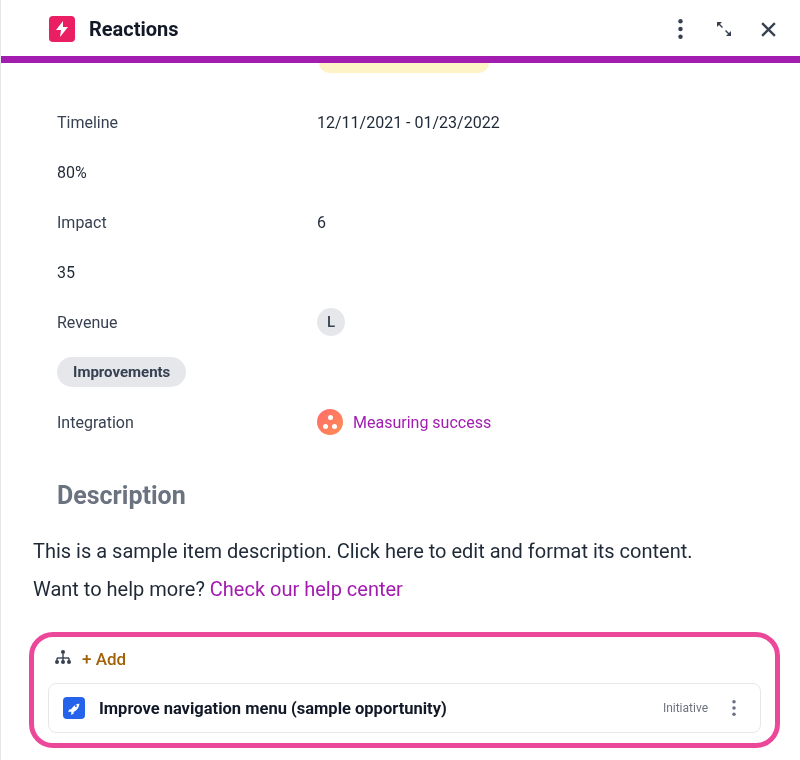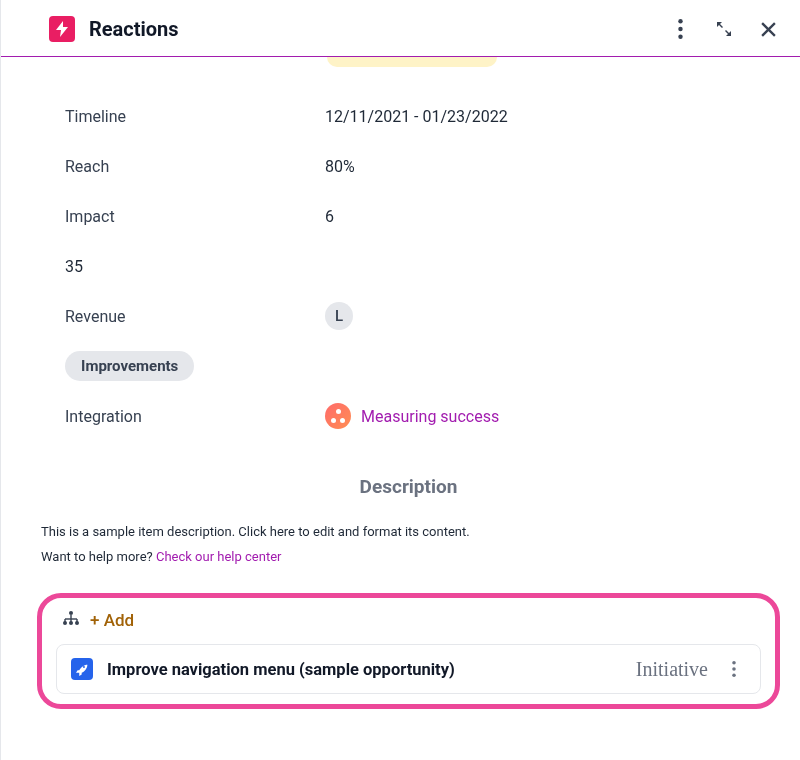--- a/index.html
+++ b/index.html
@@ -15,21 +15,21 @@
     width: 100%;
     height: 100%;
     border-left: 1px solid #e5e7eb;
     display: flex;
     flex-direction: column;
   }
   .header {
     display: flex;
     align-items: center;
     padding: 16px 20px 14px 48px;
-    border-bottom: 1px solid #a21caf;
+    border-bottom: 7px solid #a21caf;
   }
   .header-icon {
     width: 26px;
     height: 26px;
     background: #e91e63;
     border-radius: 4px;
     display: flex;
     align-items: center;
     justify-content: center;
     margin-right: 14px;
@@ -51,21 +51,21 @@
     height: 24px;
     display: flex;
     align-items: center;
     justify-content: center;
     cursor: pointer;
     color: #374151;
   }
   .content {
     flex: 1;
     overflow-y: auto;
-    padding: 0 0 20px 16px;
+    padding: 0 0 20px 8px;
   }
   .yellow-pill-fragment {
     margin: 0 0 6px 310px;
     width: 170px;
     height: 10px;
     background: #fef3c7;
     border-radius: 0 0 12px 12px;
   }
   .fields {
     padding: 18px 48px 0 48px;
@@ -131,28 +131,27 @@
   }
   .integration-dots span:nth-child(1){ top:0; left:4.5px;}
   .integration-dots span:nth-child(2){ bottom:0; left:0;}
   .integration-dots span:nth-child(3){ bottom:0; right:0;}
   .link {
     color: #a21caf;
     cursor: pointer;
   }
   .section-heading {
     padding: 34px 48px 0 48px;
-    font-size: 19px;
+    font-size: 25px;
     font-weight: 700;
     color: #6b7280;
-    text-align: center;
   }
   .description-body {
     padding: 22px 24px 0 24px;
-    font-size: 13px;
+    font-size: 20px;
     line-height: 1.9;
     color: #1f2937;
   }
   .initiatives-wrap {
     margin: 24px 20px 0 20px;
     border: 5px solid #ec4899;
     border-radius: 24px;
     padding: 12px 14px 10px 14px;
     position: relative;
   }
@@ -196,23 +195,22 @@
     justify-content: center;
   }
   .init-icon svg { fill:#fff; }
   .init-title {
     flex: 1;
     font-size: 16.5px;
     font-weight: 700;
     color: #111827;
   }
   .init-type {
-    font-size: 20px;
+    font-size: 12px;
     color: #6b7280;
-    font-family: Liberation Serif, serif;
   }
 </style>
 </head>
 <body>
 
 <div class="panel">
 
   <div class="header">
     <div class="header-icon">
       <svg width="14" height="16" viewBox="0 0 14 16">
@@ -246,21 +244,20 @@
     <div class="yellow-pill-fragment"></div>
 
     <div class="fields">
 
       <div class="field-row">
         <div class="field-label">Timeline</div>
         <div class="field-value">12/11/2021 - 01/23/2022</div>
       </div>
 
       <div class="field-row">
-        <div class="field-label">Reach</div>
         <div class="field-value">80%</div>
       </div>
 
       <div class="field-row">
         <div class="field-label">Impact</div>
         <div class="field-value">6</div>
       </div>
 
       <div class="field-row">
         <div class="field-value">35</div>

